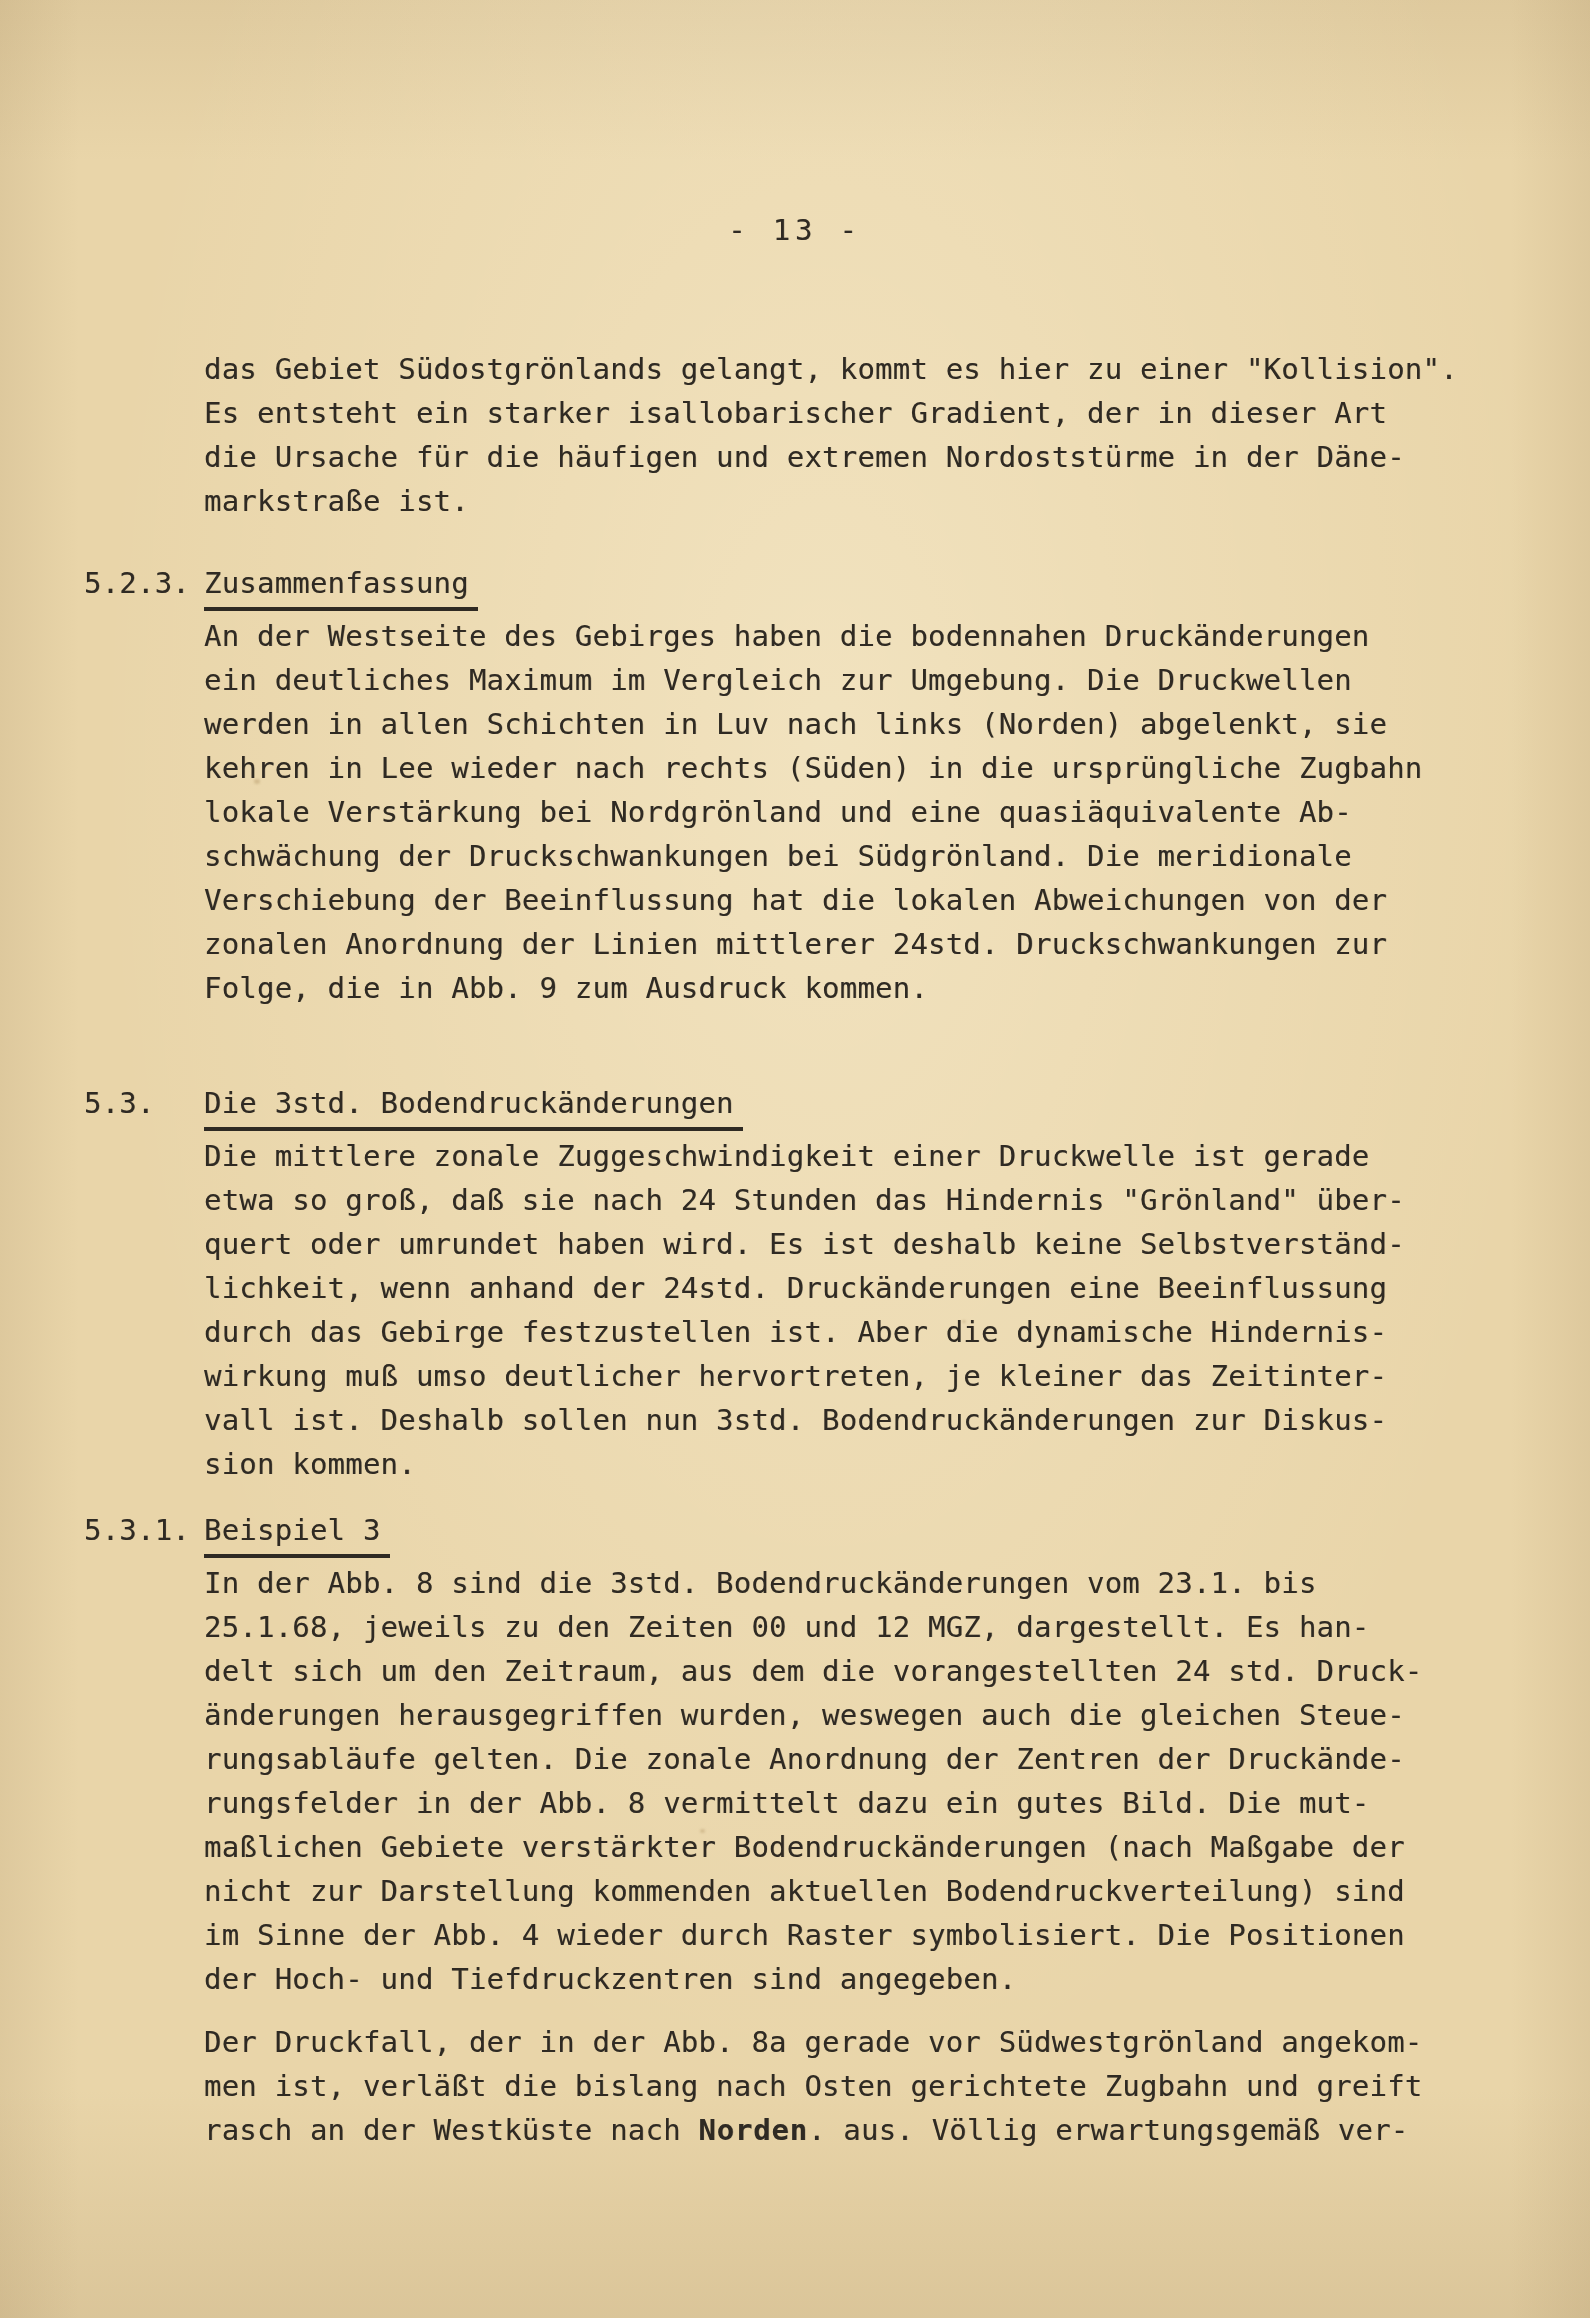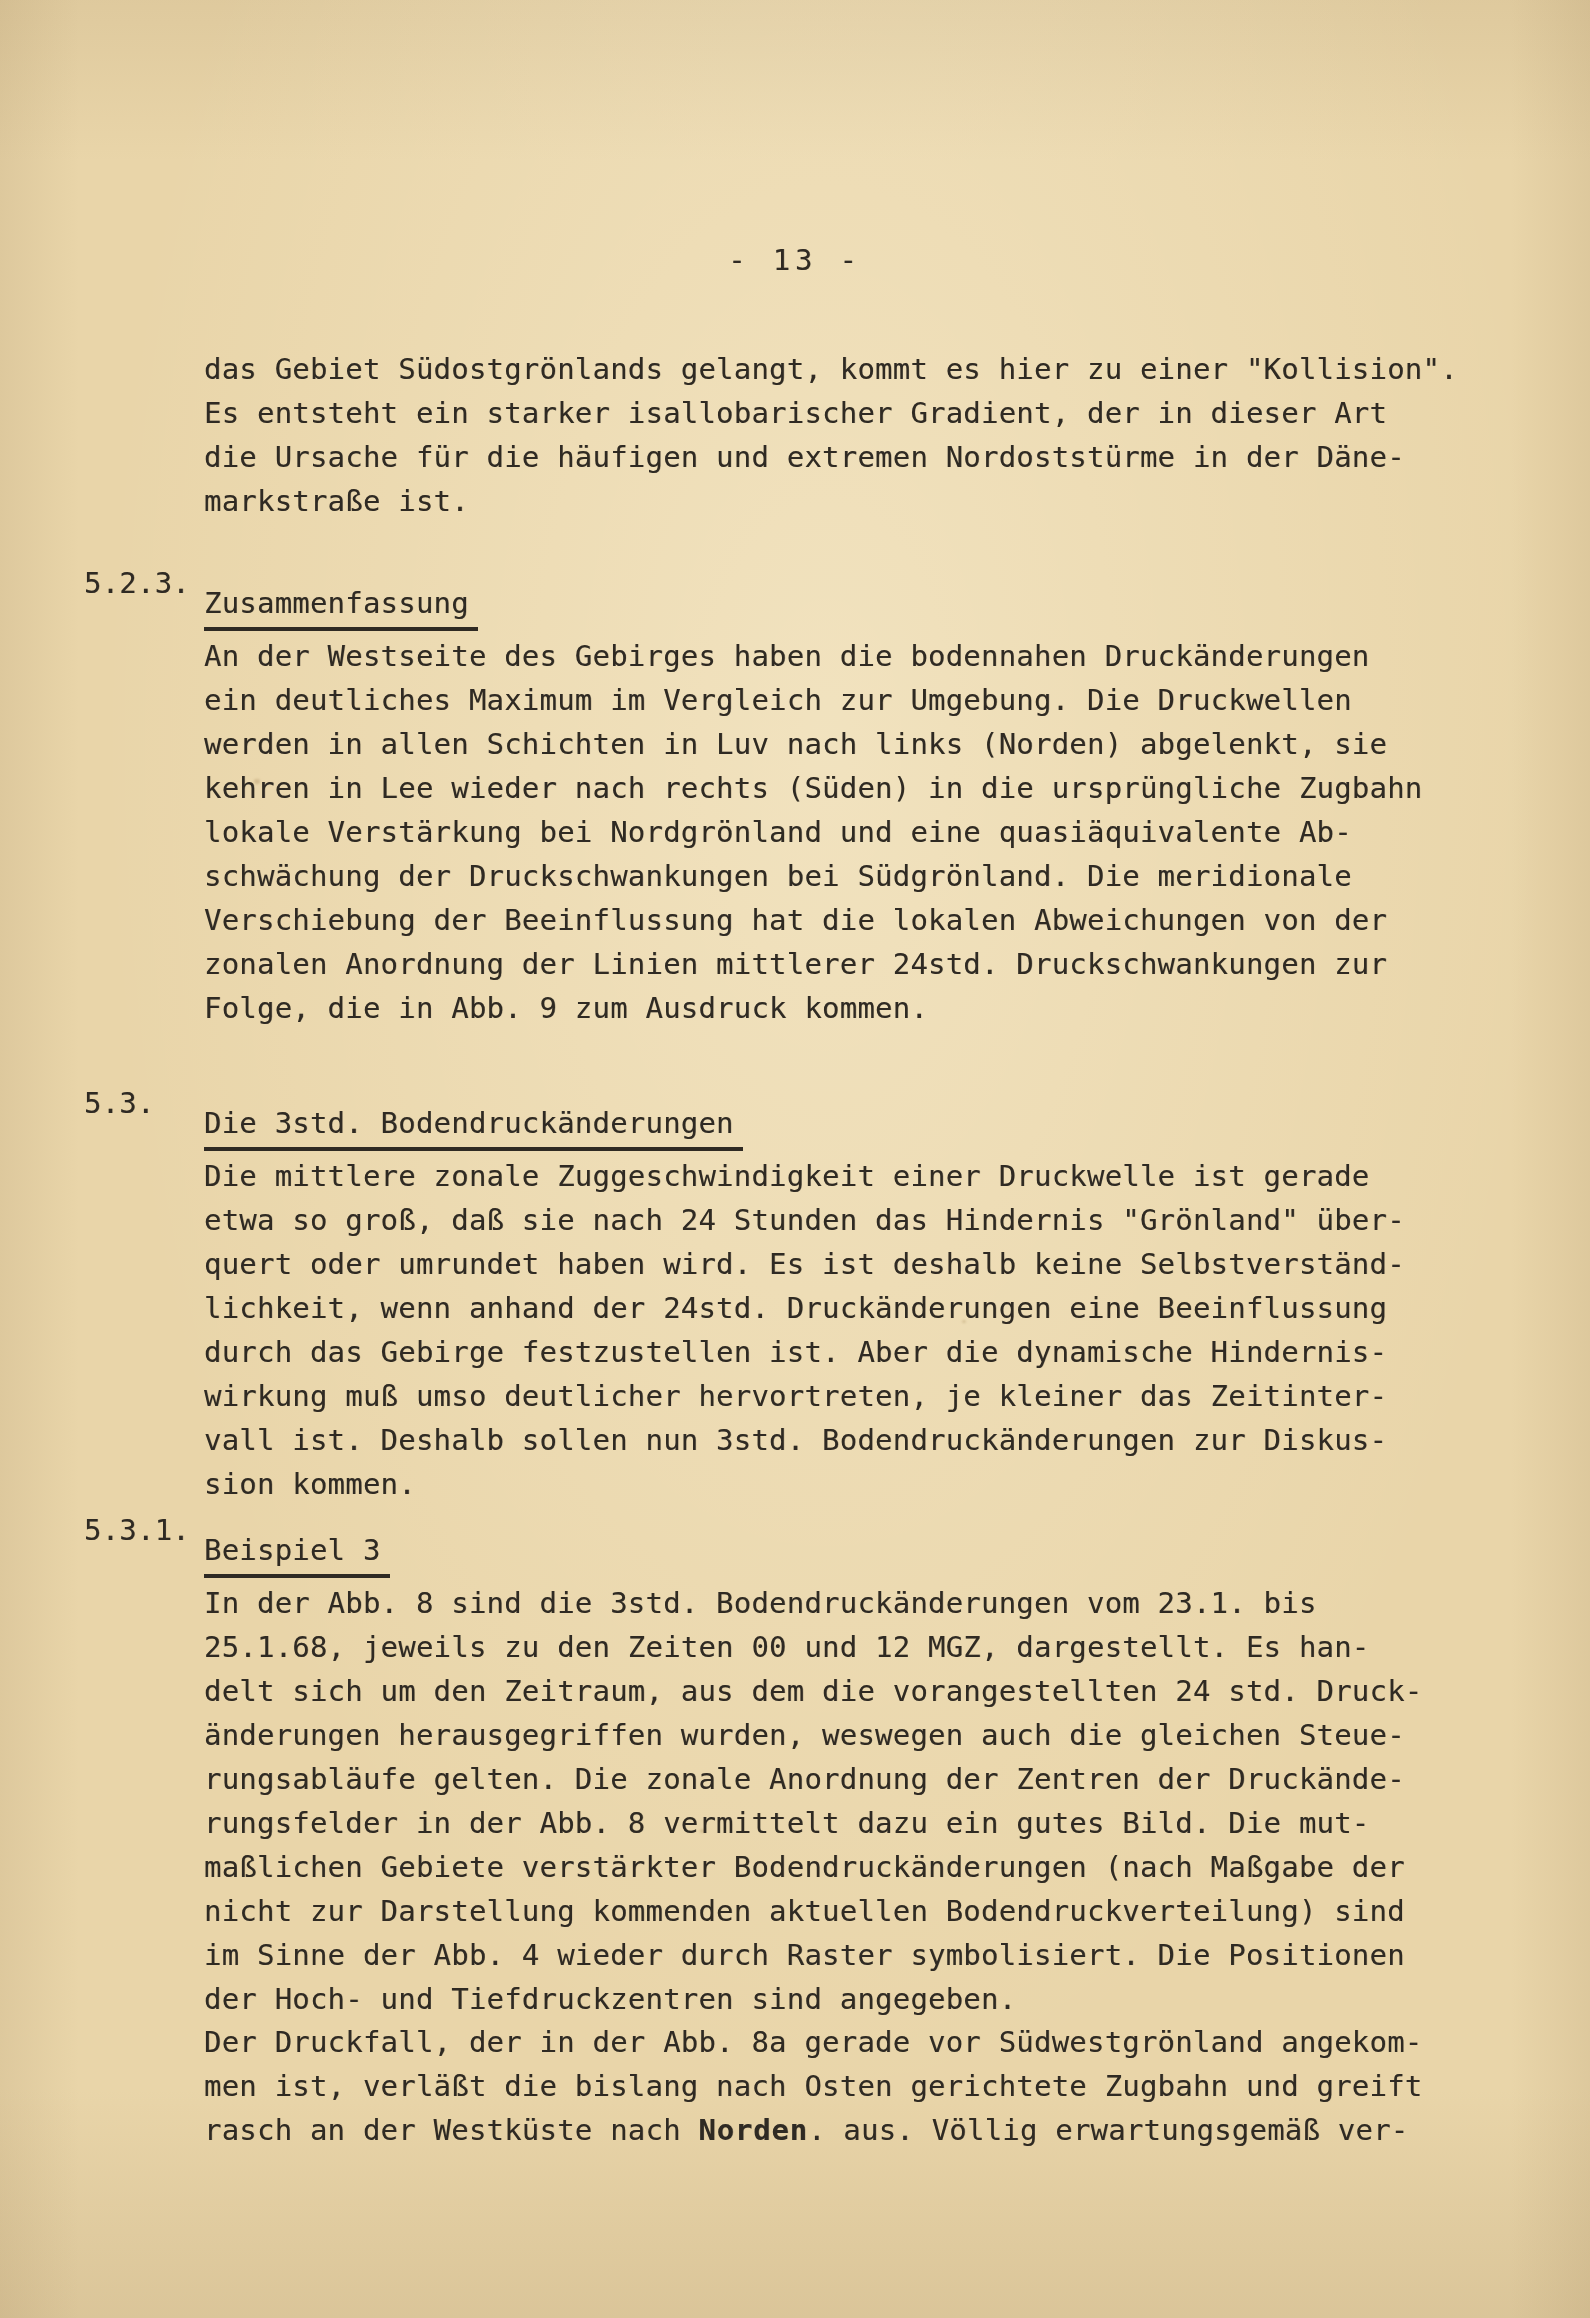--- a/index.html
+++ b/index.html
@@ -15,34 +15,32 @@
       radial-gradient(ellipse at 52% 32%, rgba(255,248,226,0.38), rgba(255,248,226,0) 62%),
       linear-gradient(90deg, rgba(120,90,50,0.10), rgba(120,90,50,0) 5%, rgba(120,90,50,0) 95%, rgba(120,90,50,0.10)),
       linear-gradient(180deg, rgba(130,100,55,0.10), rgba(130,100,55,0) 7%, rgba(130,100,55,0) 90%, rgba(130,100,55,0.14));
     color:#2f2a23;
   }
   .speck{position:absolute;border-radius:50%;background:rgba(150,118,68,0.28);filter:blur(0.8px);}
   .page-number{
     position:absolute;top:208px;left:0;width:1590px;
     text-align:center;font-size:29px;line-height:44px;letter-spacing:4.8px;
     text-shadow:0.4px 0.4px 0.6px rgba(47,42,35,0.35);
-    margin-top:30px;
   }
   .section{position:absolute;left:83px;right:48px;}
   .sec-num{
     position:absolute;left:1px;top:0;font-size:29px;line-height:44px;letter-spacing:0.2px;
     text-shadow:0.4px 0.4px 0.6px rgba(47,42,35,0.35);white-space:pre;
   }
   .sec-body{margin-left:121px;}
   .sec-title{font-size:29px;line-height:44px;margin-bottom:2.4px;white-space:pre;}
   .underlined{
     display:inline-block;letter-spacing:0.2px;
     border-bottom:4px solid #2f2a23;padding-bottom:2.4px;padding-right:9.5px;
     text-shadow:0.4px 0.4px 0.6px rgba(47,42,35,0.35);
-    margin-top:20px;
   }
   .para .line{
     font-size:29px;line-height:44px;letter-spacing:0.2px;white-space:pre;
     text-shadow:0.4px 0.4px 0.6px rgba(47,42,35,0.35);
   }
   .bold{font-weight:bold;letter-spacing:0.8px;}
 </style>
 </head>
 <body>
 

